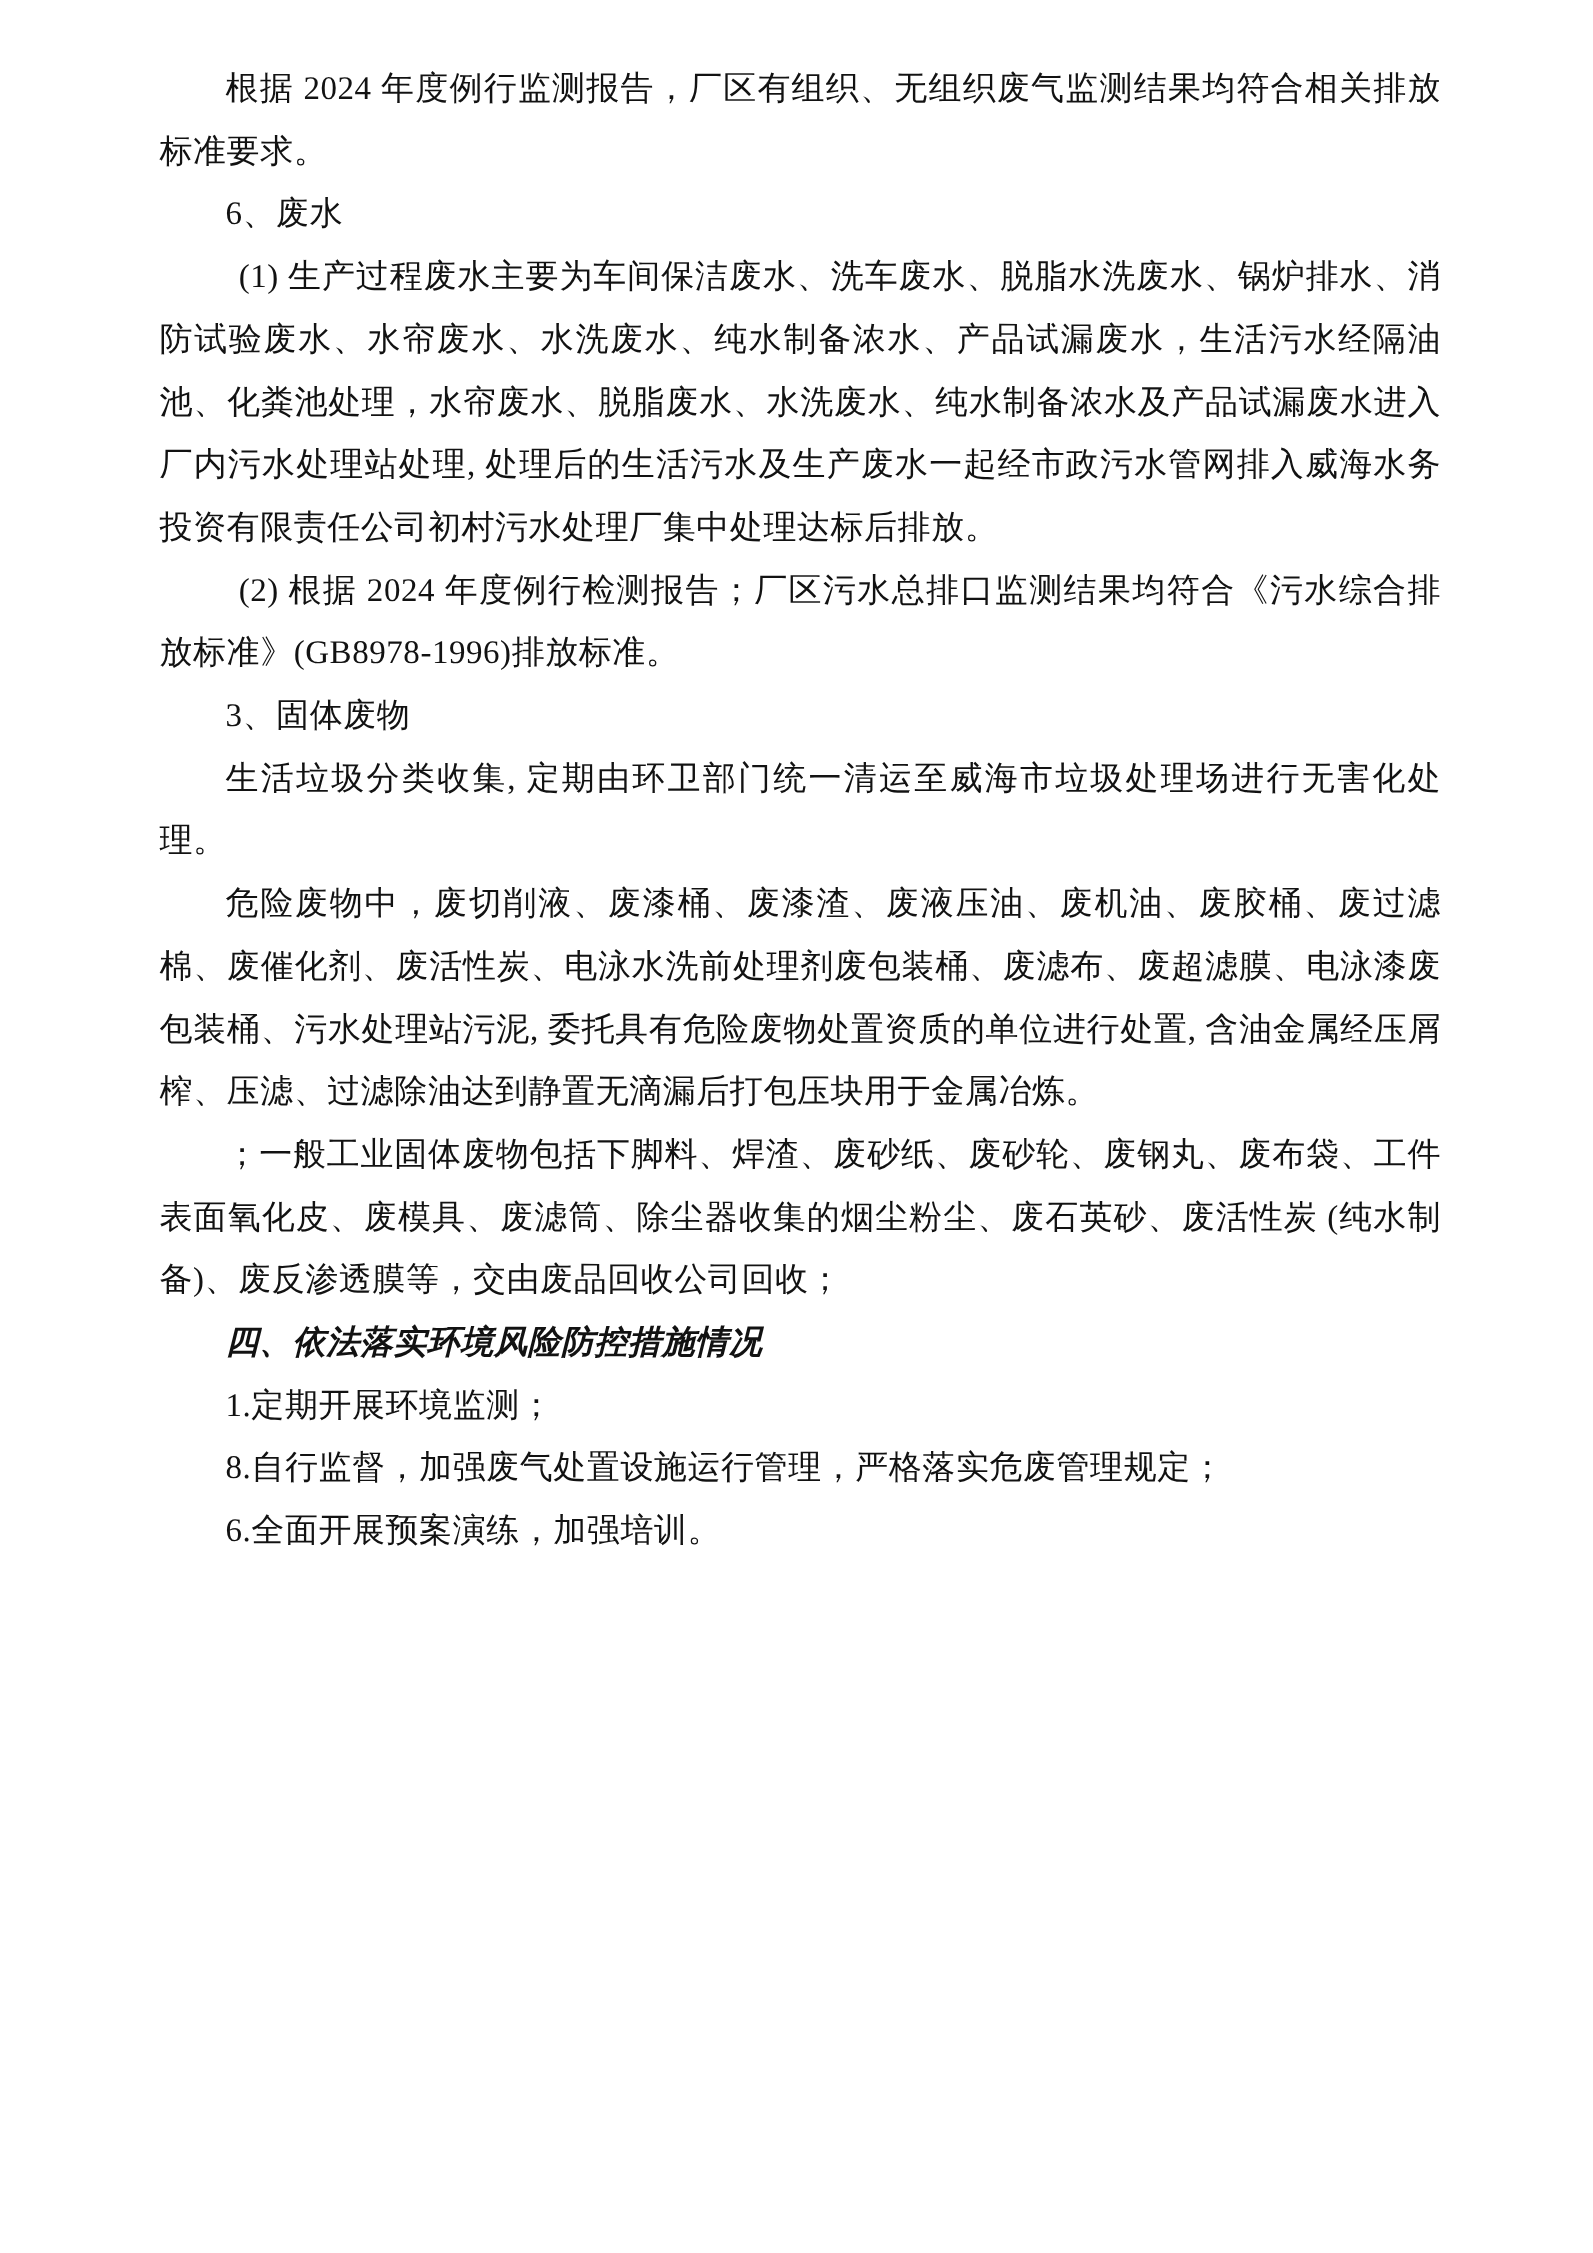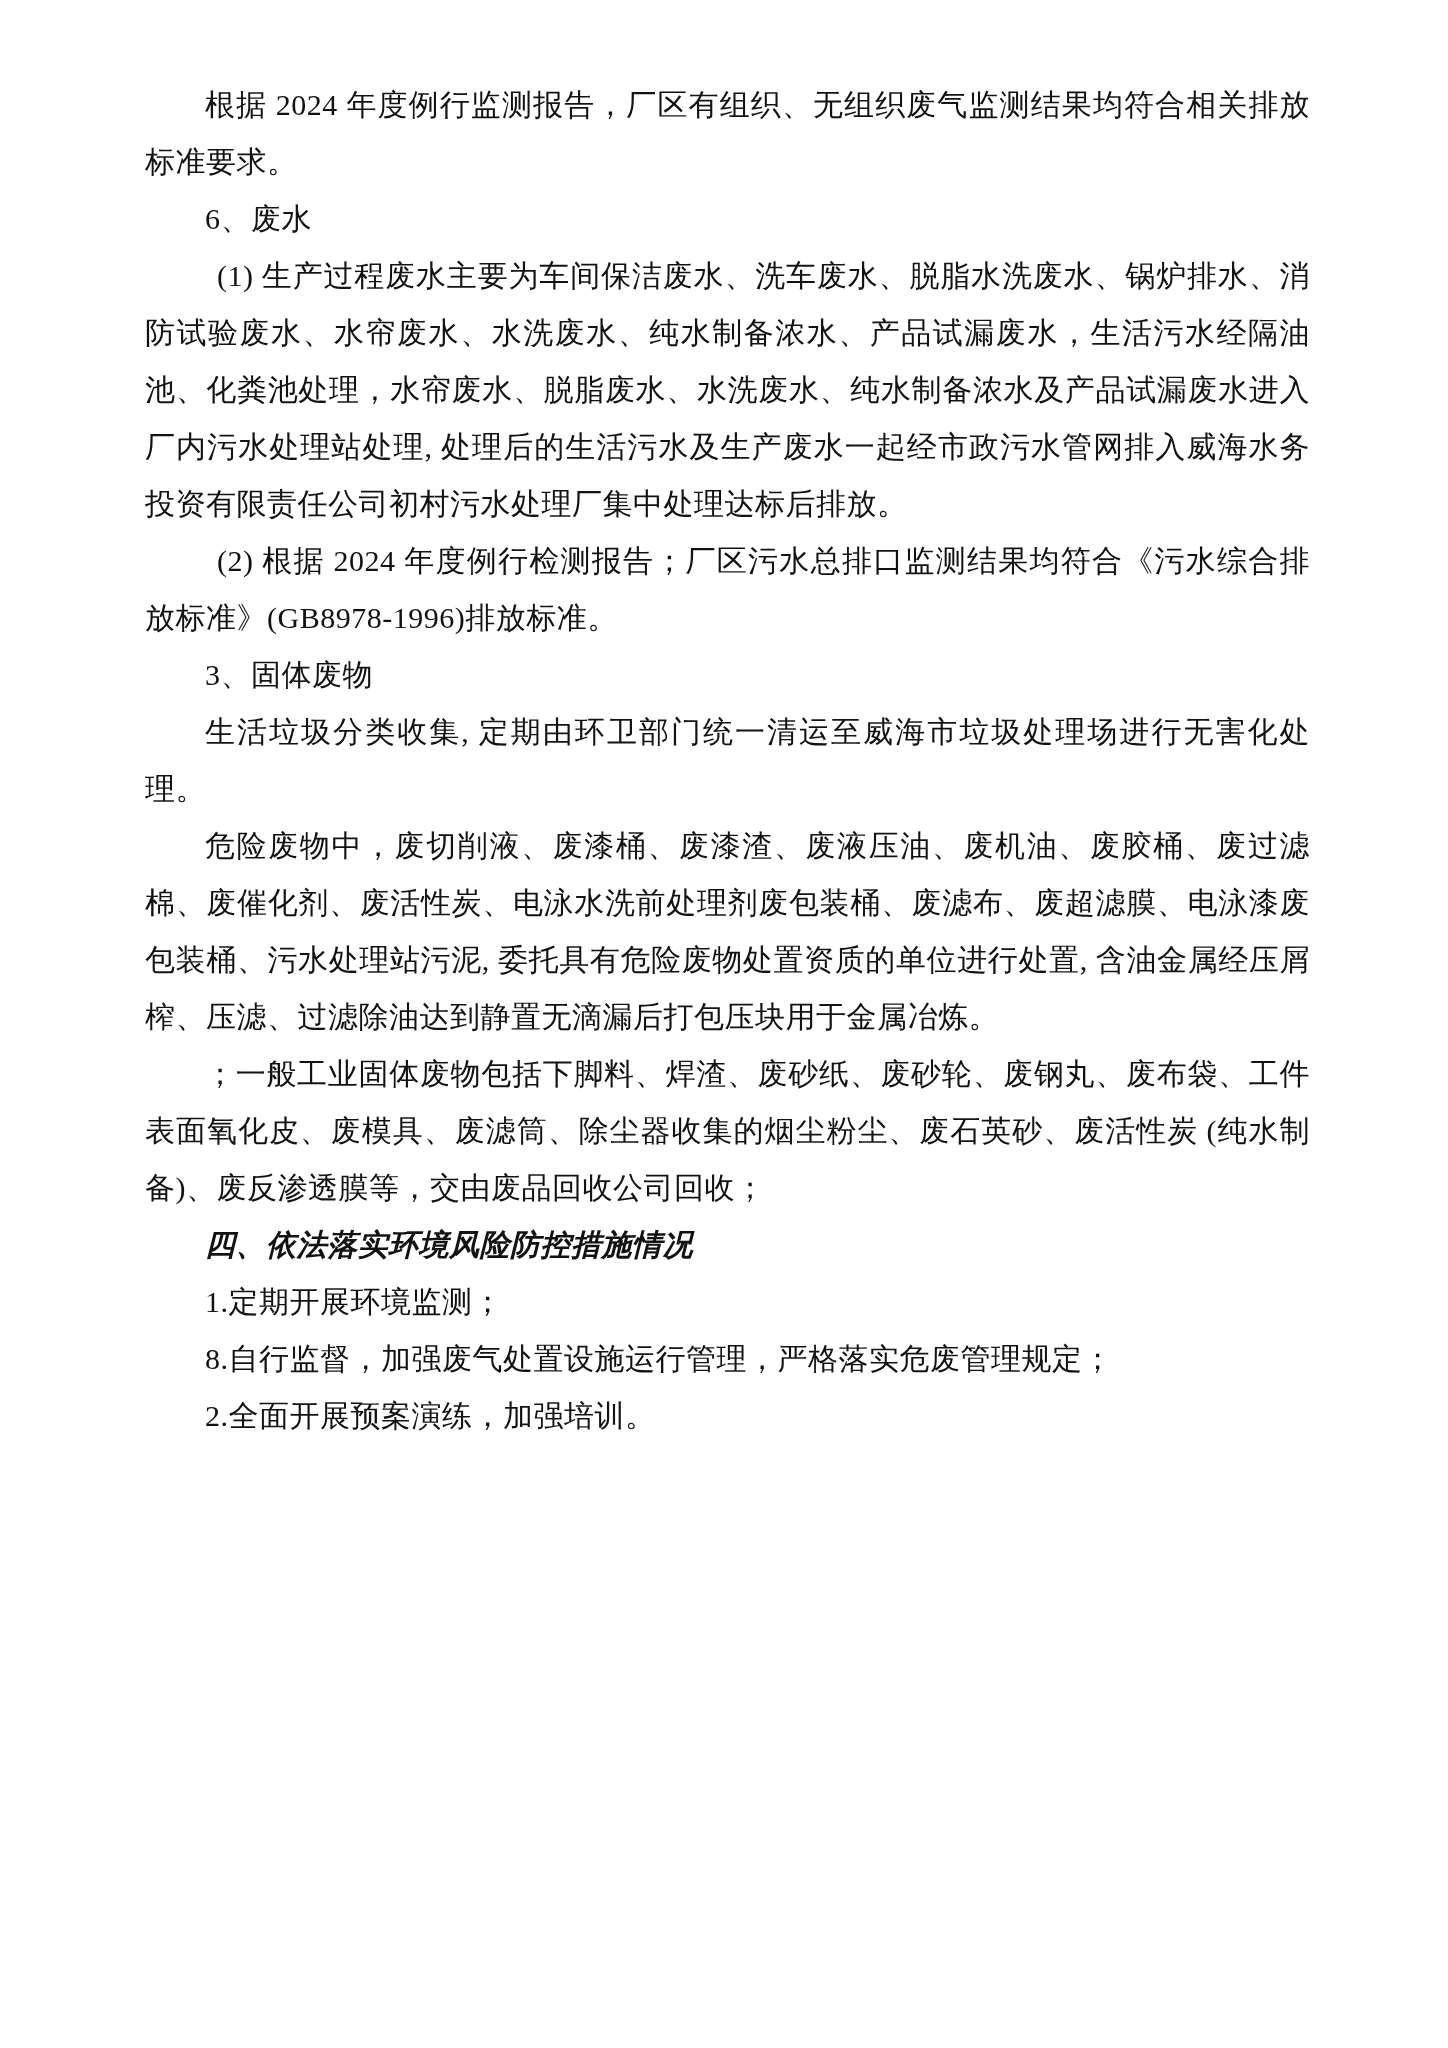--- a/index.html
+++ b/index.html
@@ -11,21 +11,21 @@
     width: 1448px;
     height: 2048px;
     position: relative;
     font-family: "Liberation Serif", "DejaVu Serif", serif;
     color: #121212;
   }
   .page {
     box-sizing: border-box;
     width: 1448px;
     height: 2048px;
-    padding: 76px 138px 0 145px;
+    padding: 52px 138px 0 145px;
     background: #ffffff;
     overflow: hidden;
   }
   .doc p {
     margin: 0;
     font-size: 30px;
     line-height: 57px;
     text-align: justify;
     text-indent: 2em;
     letter-spacing: 0.5px;
@@ -49,15 +49,15 @@
     <p>6、废水</p>
     <p class="num-para">(1) 生产过程废水主要为车间保洁废水、洗车废水、脱脂水洗废水、锅炉排水、消防试验废水、水帘废水、水洗废水、纯水制备浓水、产品试漏废水，生活污水经隔油池、化粪池处理，水帘废水、脱脂废水、水洗废水、纯水制备浓水及产品试漏废水进入厂内污水处理站处理, 处理后的生活污水及生产废水一起经市政污水管网排入威海水务投资有限责任公司初村污水处理厂集中处理达标后排放。</p>
     <p class="num-para">(2) 根据 2024 年度例行检测报告；厂区污水总排口监测结果均符合《污水综合排放标准》(GB8978-1996)排放标准。</p>
     <p>3、固体废物</p>
     <p>生活垃圾分类收集, 定期由环卫部门统一清运至威海市垃圾处理场进行无害化处理。</p>
     <p>危险废物中，废切削液、废漆桶、废漆渣、废液压油、废机油、废胶桶、废过滤棉、废催化剂、废活性炭、电泳水洗前处理剂废包装桶、废滤布、废超滤膜、电泳漆废包装桶、污水处理站污泥, 委托具有危险废物处置资质的单位进行处置, 含油金属经压屑榨、压滤、过滤除油达到静置无滴漏后打包压块用于金属冶炼。</p>
     <p>；一般工业固体废物包括下脚料、焊渣、废砂纸、废砂轮、废钢丸、废布袋、工件表面氧化皮、废模具、废滤筒、除尘器收集的烟尘粉尘、废石英砂、废活性炭 (纯水制备)、废反渗透膜等，交由废品回收公司回收；</p>
     <p class="heading-bold">四、依法落实环境风险防控措施情况</p>
     <p>1.定期开展环境监测；</p>
     <p>8.自行监督，加强废气处置设施运行管理，严格落实危废管理规定；</p>
-    <p>2.全面开展预案演练，加强培训。</p>
+    <p>6.全面开展预案演练，加强培训。</p>
   </div>
 </div>
 
 </body></html>

